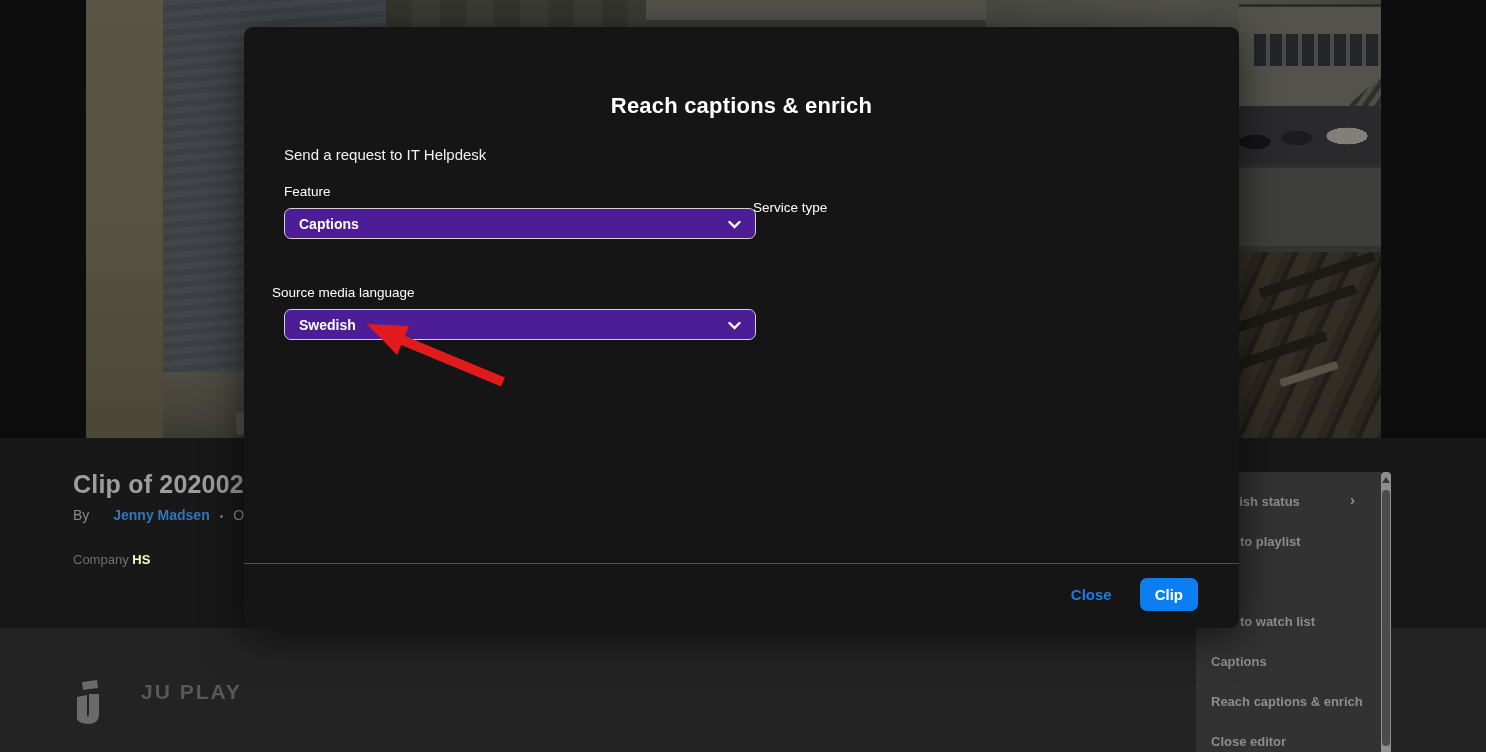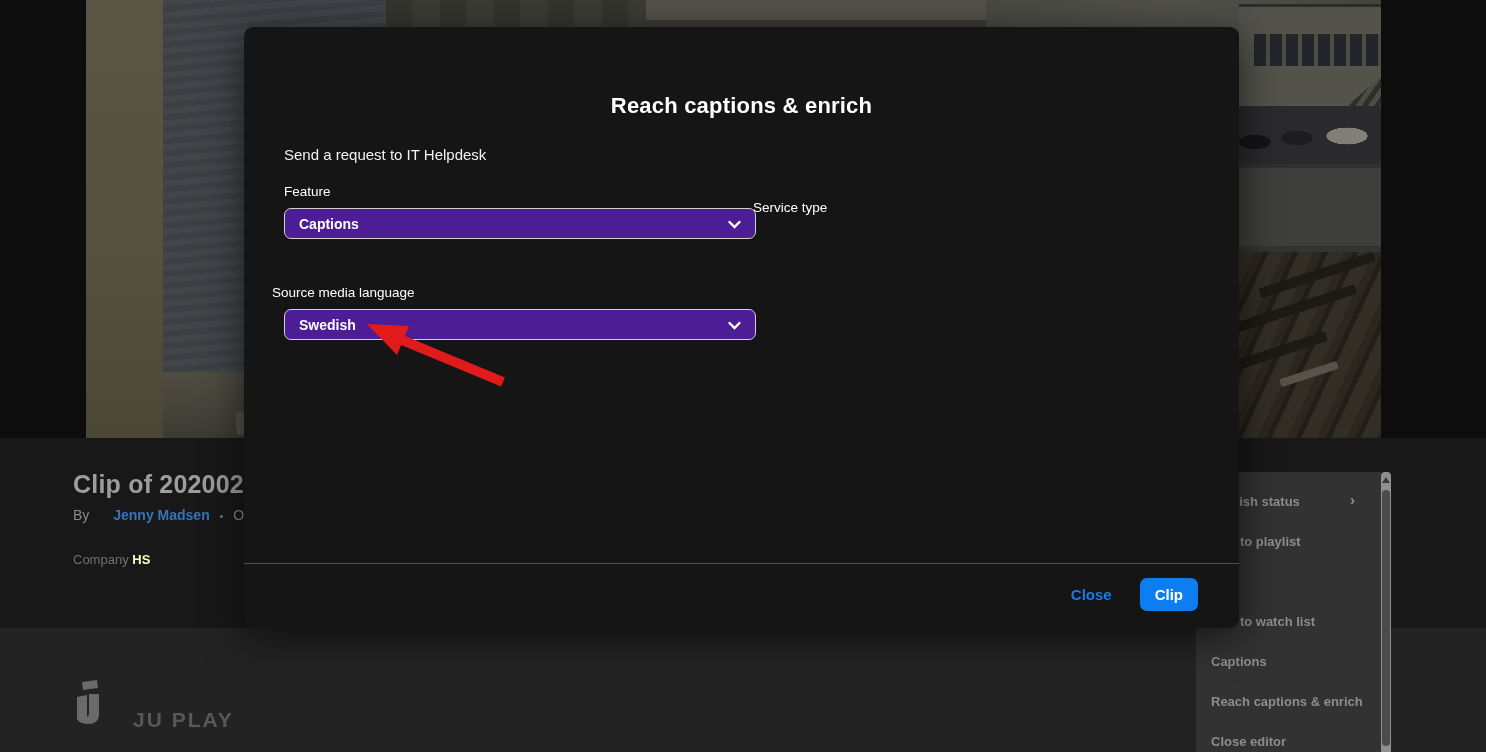--- a/index.html
+++ b/index.html
@@ -45,21 +45,21 @@
 
   
   #content-band{left:0;top:438px;width:1486px;height:190px;background:#181818;}
   #footer-band{left:0;top:628px;width:1486px;height:124px;background:#232323;}
   .page-title{left:73px;top:470px;font-size:25px;font-weight:bold;color:#9d9d9d;letter-spacing:.2px;}
   .byline{left:73px;top:507px;font-size:14px;color:#8a8a8a;}
   .byline .lnk{color:#3674b9;font-weight:bold;margin-left:20px;}
   .byline .dot{color:#7a7a7a;font-size:11px;padding:0 6px;}
   .company{left:73px;top:552px;font-size:13px;color:#6f6f6f;}
   .company .lnk{color:#fef9c3;font-weight:bold;}
-  .brand{left:73px;top:680px;display:flex;align-items:flex-end;gap:30px;}
+  .brand{left:73px;top:680px;display:flex;align-items:flex-start;gap:38px;}
   .brand-text{font-size:21px;font-weight:bold;color:#585858;letter-spacing:2px;}
 
   
   #menu-panel{left:1196px;top:472px;width:185px;height:280px;background:#323232;z-index:2;}
   .menu-item{position:absolute;left:15px;width:160px;font-size:13px;font-weight:bold;color:#8d8d8d;
     white-space:nowrap;cursor:pointer;}
   .menu-chevron{position:absolute;right:20px;top:492px;color:#8d8d8d;font-size:15px;font-weight:bold;z-index:2;line-height:1;}
   #menu-scrollbar{left:1381px;top:472px;width:10px;height:280px;background:#8f8f8f;z-index:2;border-radius:4px 4px 0 0;}
   .sb-arrow{position:absolute;left:1px;top:5px;width:0;height:0;
     border-left:4px solid transparent;border-right:4px solid transparent;border-bottom:6px solid #3a3a3a;}

